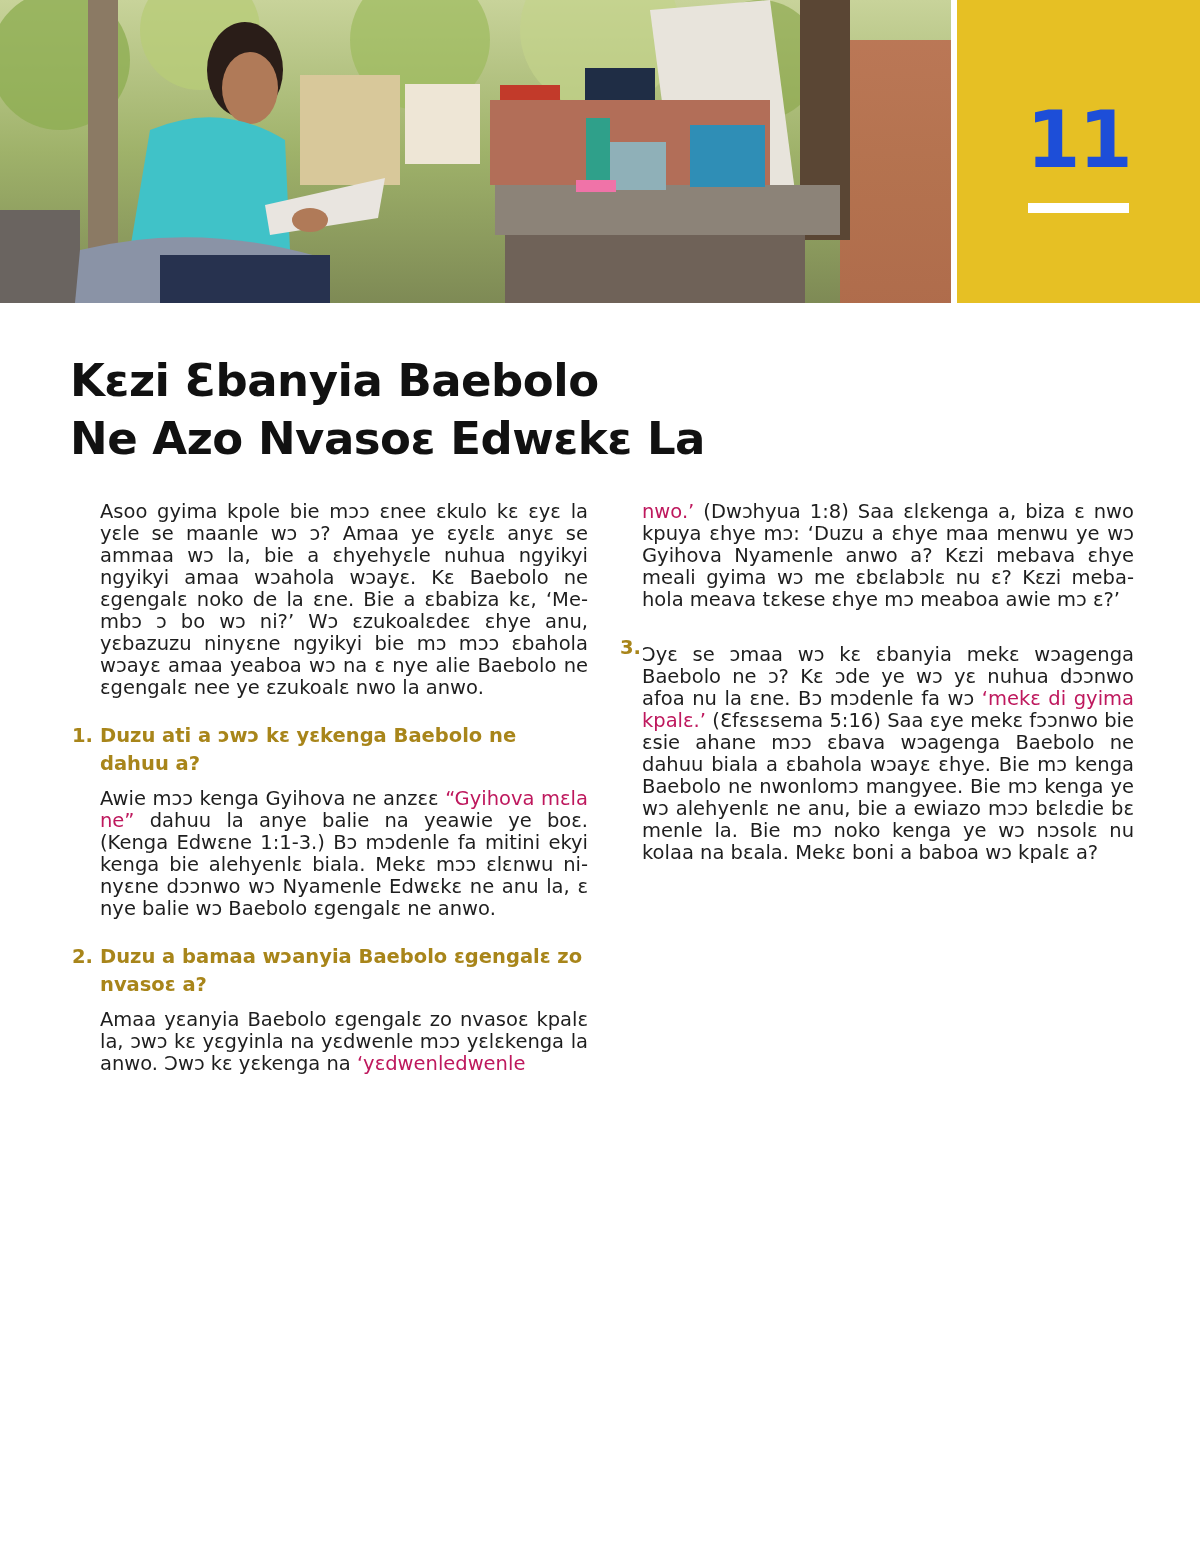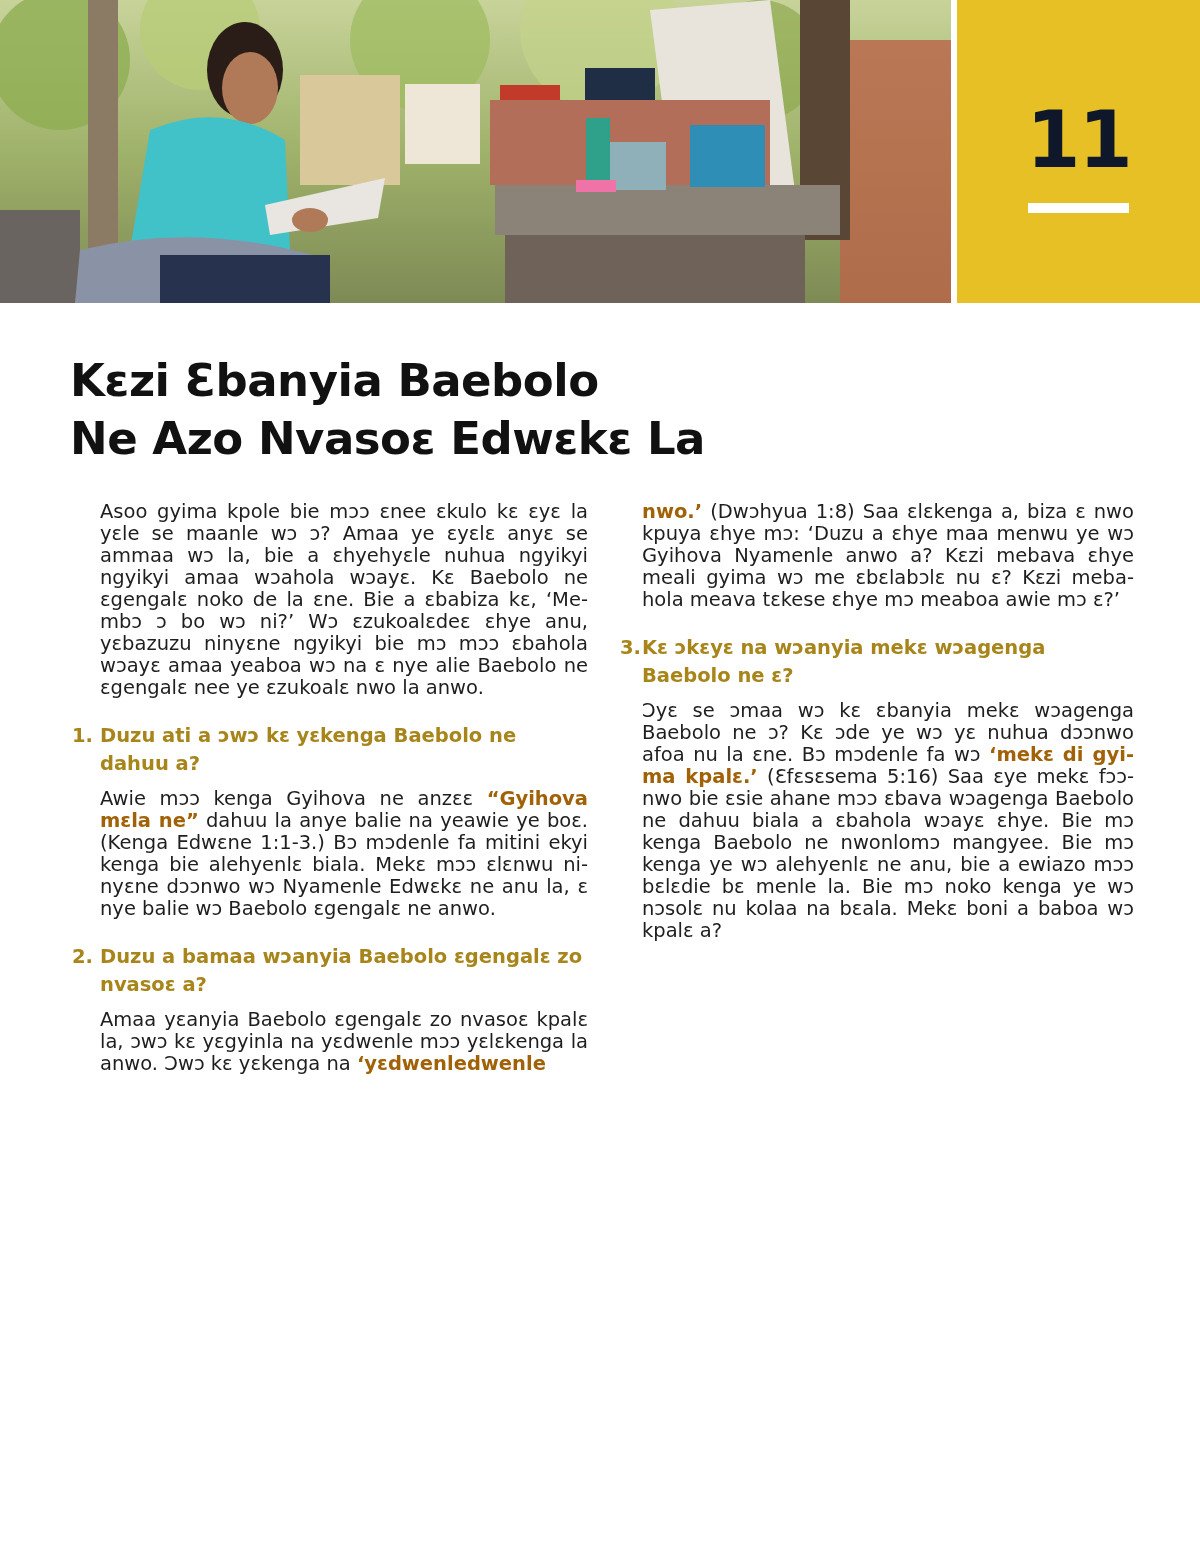--- a/index.html
+++ b/index.html
@@ -2,32 +2,32 @@
 <html><head>
 <meta charset="utf-8">
 <style>
   html, body { margin:0; padding:0; background:#ffffff; }
   body { width:1200px; height:1543px; position:relative; overflow:hidden;
          font-family:"DejaVu Sans", sans-serif; color:#1a1a1a; }
   .photo { position:absolute; left:0; top:0; width:951px; height:303px; overflow:hidden;
            background:linear-gradient(180deg,#a9b67a 0%,#c9c58f 35%,#b6a07a 70%,#8a7560 100%); }
   .photo svg { display:block; }
   .badge { position:absolute; left:957px; top:0; width:243px; height:303px; background:#E6C024; }
-  .badge-num { position:absolute; left:0; right:0; top:98px; text-align:center; color:#0f172a;
+  .badge-num { position:absolute; left:0; right:0; top:98px; text-align:center; color:#1d4ed8;
                font-family:"DejaVu Sans", sans-serif; font-weight:bold; font-size:78px; line-height:84px; letter-spacing:-2px; }
   .badge-bar { position:absolute; left:71px; top:203px; width:101px; height:10px; background:#ffffff; }
   .title { position:absolute; left:70px; top:352px; margin:0; font-family:"DejaVu Sans", sans-serif;
            font-weight:bold; font-size:45px; line-height:58px; color:#111; letter-spacing:-0.5px; }
   .col { position:absolute; top:501px; }
   .col-left { left:72px; width:516px; }
   .col-right { left:620px; width:514px; }
   p.body { margin:0; padding-left:28px; font-size:19.5px; line-height:22px; text-align:justify;
            hyphens:manual; color:#1e1e1e; }
   .col-right p.body { padding-left:22px; }
-  p.body b { font-weight:bold; color:#a16207; }
+  p.body b { font-weight:normal; color:#be185d; }
   .q { position:relative; margin:0; font-weight:bold; font-size:19.5px; line-height:28px; color:#A8851A;
        padding-left:28px; }
   .col-right .q { padding-left:22px; }
   .q .num { position:absolute; left:0; top:0; }
   .gap-before-q { height:23px; }
   .gap-after-q { height:10px; }
 </style>
 </head>
 <body>
 
@@ -112,17 +112,16 @@
   <div class="gap-after-q"></div>
   <p class="body" style="height:90px;overflow:hidden;"><span>Amaa yɛanyia Baebolo ɛgengalɛ zo nvasoɛ kpa­lɛ la, ɔwɔ kɛ yɛgyinla na yɛdwenle mɔɔ yɛlɛkenga la anwo. Ɔwɔ kɛ yɛkenga na </span><b>‘yɛdwenledwenle</b></p>
 </div>
 
 <div class="col col-right">
   <p class="body" style="padding-left:22px;"><b>nwo.’</b><span> (Dwɔhyua 1:8) Saa ɛlɛkenga a, biza ɛ nwo kpuya ɛhye mɔ: ‘Duzu a ɛhye maa menwu ye wɔ Gyihova Nyamenle anwo a? Kɛzi mebava ɛhye meali gyima wɔ me ɛbɛlabɔlɛ nu ɛ? Kɛzi meba­hola meava tɛkese ɛhye mɔ meaboa awie mɔ ɛ?’</span></p>
 
   <div class="gap-before-q"></div>
   <h2 class="q">
     <span class="num">3.</span>
-    <span>Kɛ ɔkɛyɛ na wɔanyia mekɛ wɔagenga Baebolo ne ɛ?</span>
   </h2>
   <div class="gap-after-q"></div>
   <p class="body"><span>Ɔyɛ se ɔmaa wɔ kɛ ɛbanyia mekɛ wɔagenga Baebolo ne ɔ? Kɛ ɔde ye wɔ yɛ nuhua dɔɔnwo afoa nu la ɛne. Bɔ mɔdenle fa wɔ </span><b>‘mekɛ di gyi­ma kpalɛ.’</b><span> (Ɛfɛsɛsema 5:16) Saa ɛye mekɛ fɔɔ­nwo bie ɛsie ahane mɔɔ ɛbava wɔagenga Bae­bolo ne dahuu biala a ɛbahola wɔayɛ ɛhye. Bie mɔ kenga Baebolo ne nwonlomɔ mangyee. Bie mɔ kenga ye wɔ alehyenlɛ ne anu, bie a ewiazo mɔɔ bɛlɛdie bɛ menle la. Bie mɔ noko kenga ye wɔ nɔsolɛ nu kolaa na bɛala. Mekɛ boni a baboa wɔ kpalɛ a?</span></p>
 </div>
 
 </body></html>

